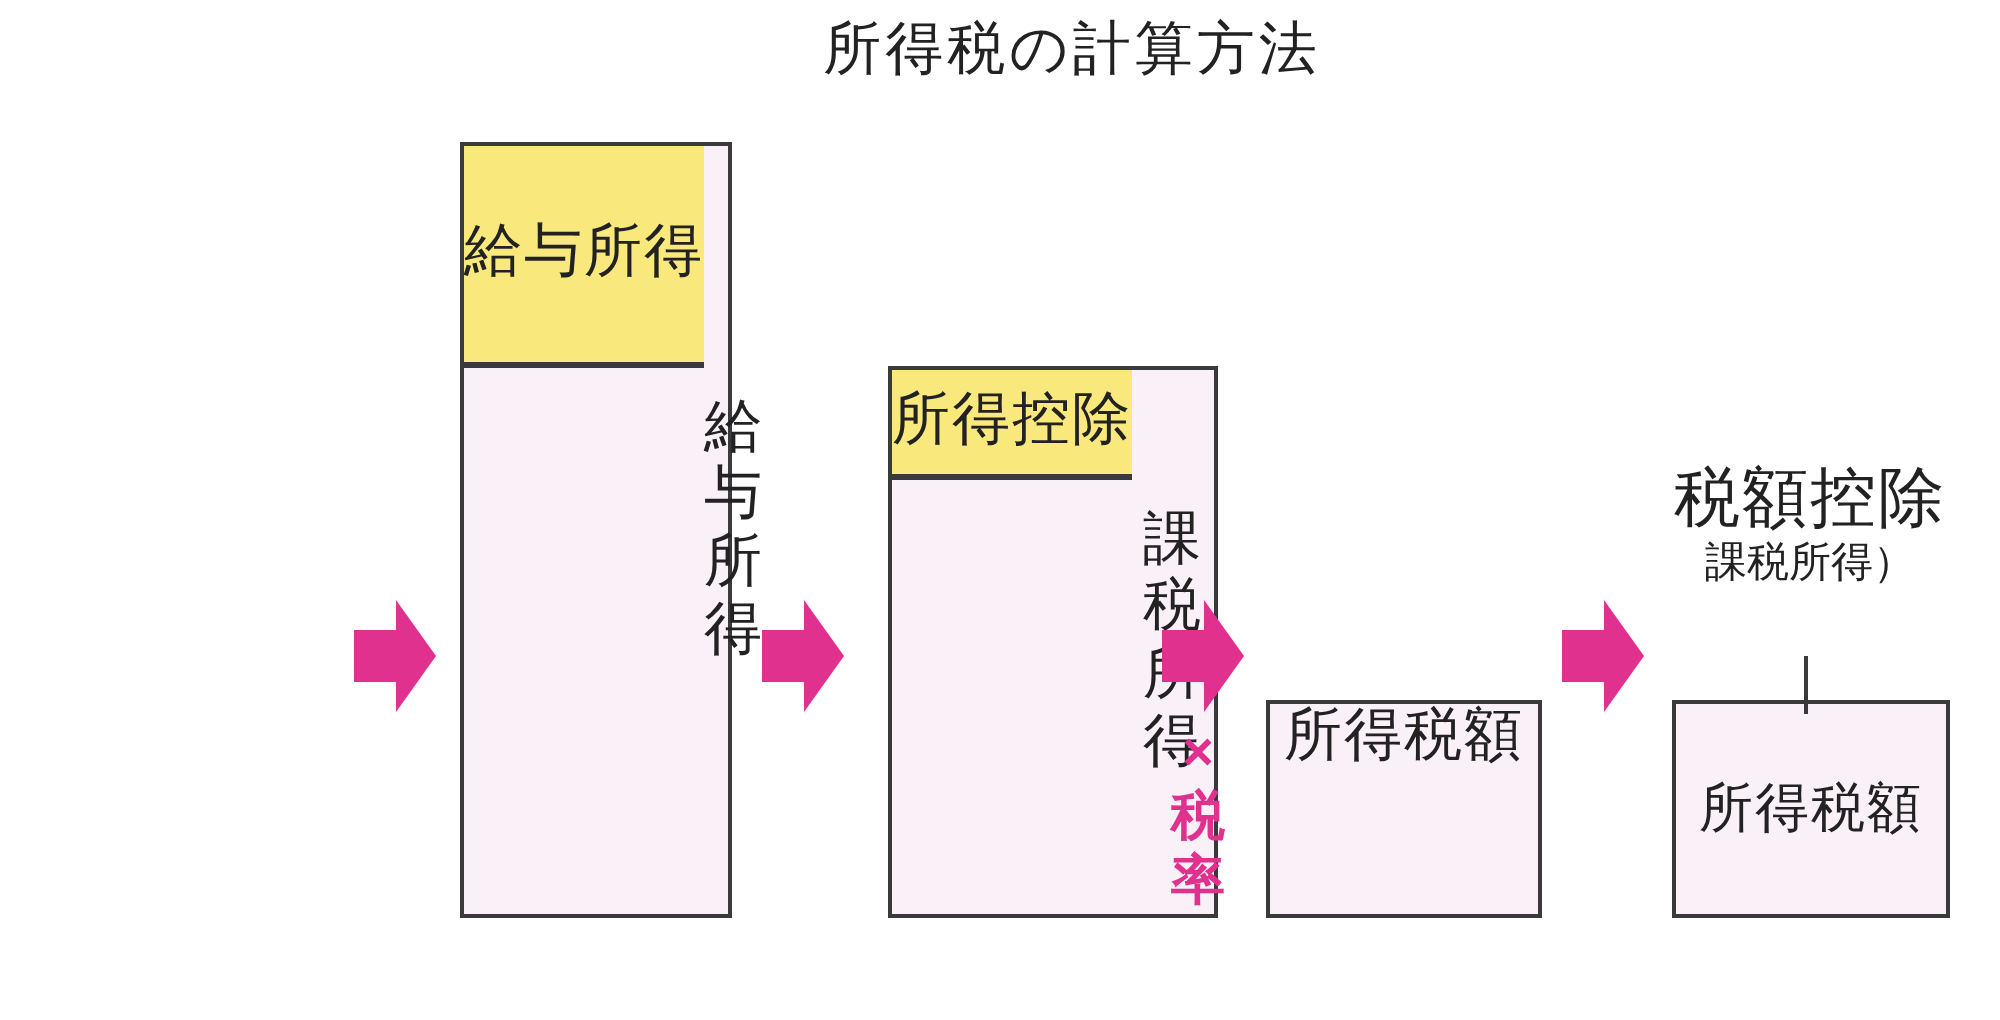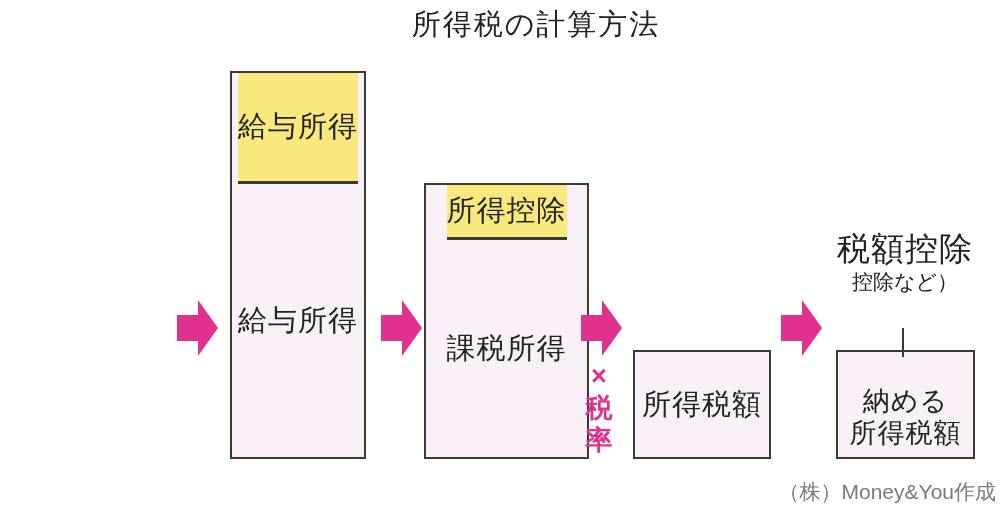--- a/index.html
+++ b/index.html
@@ -10,21 +10,21 @@
   }
   .title {
     position:absolute; top:5px; left:0; width:100%;
     text-align:center; font-size:29px; font-weight:500;
     color:var(--text,#222); letter-spacing:2px;margin-left:36px;
   }
   .box {
     position:absolute; box-sizing:border-box;
     border:2px solid var(--border,#3a3a3a);
     background:var(--box-pink,#faf0f8);
-    display:flex; flex-direction:column;align-items:center;
+    display:flex; flex-direction:row;
   }
   .box-center { justify-content:center; }
   .sec-yellow {
     background:var(--box-yellow,#f9e87b);
     border-bottom:3px solid var(--border,#3a3a3a);
     display:flex; align-items:center; justify-content:center;
     flex:0 0 auto;
   }
   .sec-pink { flex:1 1 auto; display:flex; align-items:center; justify-content:center; }
   .box-label {
@@ -55,21 +55,21 @@
     background:var(--border,#3a3a3a); z-index:5;
   }
   .credit {
     position:absolute; right:4px; top:478px;
     font-size:21px; color:var(--credit-gray,#7a7a7a);
   }
   
   .box-gross   { left:29px;  top:71px;  width:135px; height:388px; }
   .box-salary  { left:230px; top:71px;  width:136px; height:388px; }
   .box-salary .sec-yellow { height:108px; }
-  .box-taxable { left:424px; top:183px; width:165px; height:276px; }
+  .box-taxable { left:444px; top:183px; width:165px; height:276px; }
   .box-taxable .sec-yellow { height:52px; }
   .box-taxamt  { left:633px; top:350px; width:138px; height:109px; }
   .box-final   { left:836px; top:350px; width:139px; height:109px; }
   .box-final .sec-yellow { height:24px; border-bottom-width:2px; }
 </style>
 </head>
 <body>
 
 <div class="canvas">
 
@@ -124,29 +124,27 @@
   </div>
 
   <div class="arrow arrow-4">
     <svg viewBox="0 0 41 56">
       <polygon points="0,15 21,15 21,0 41,28 21,56 21,41 0,41"></polygon>
     </svg>
   </div>
 
   <div class="tax-note">
     <div class="tax-note-l1">税額控除</div>
-    <div class="tax-note-l2">控除など）</div>
+    <div class="tax-note-l2">課税所得）</div>
   </div>
   <div class="connector"></div>
 
   <div class="box box-final">
     <div class="sec-yellow"></div>
     <div class="sec-pink">
       <div class="box-label small">
-        <div>納める</div>
         <div>所得税額</div>
       </div>
     </div>
   </div>
 
-  <div class="credit">（株）Money&amp;You作成</div>
 
 </div>
 
 </body></html>

